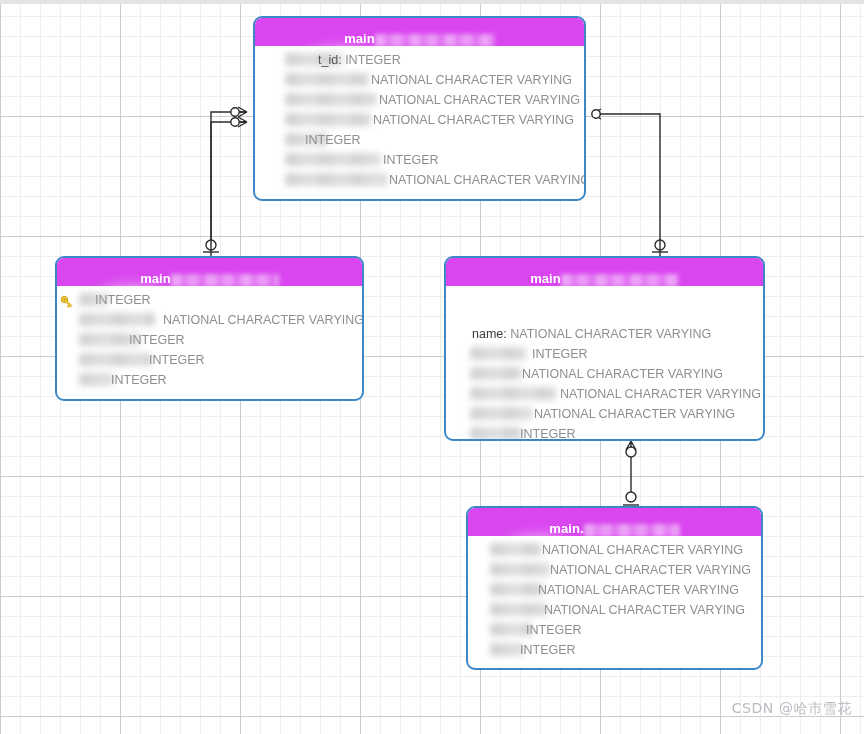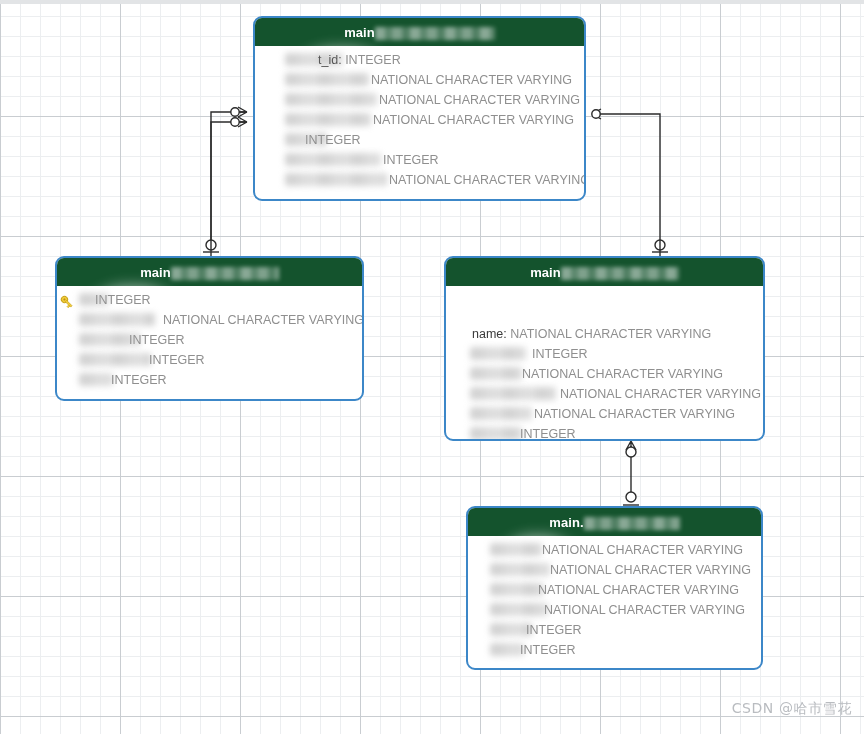--- a/index.html
+++ b/index.html
@@ -25,22 +25,22 @@
   .table{
     position:absolute;
     box-sizing:border-box;
     border:2px solid #3c87c8;
     border-radius:9px;
     background:#ffffff;
     overflow:hidden;
   }
   .thead{
     height:28px;
-    background:#14532d;
-    display:flex;align-items:center;justify-content:center;
+    background:#d946ef;
+    display:flex;align-items:flex-end;justify-content:center;
     position:relative;
   }
   .thead .schema{
     color:#ffffff;font-weight:bold;font-size:13px;letter-spacing:.1px;
   }
   .thead .blurname{
     display:inline-block;
     height:13px;
     margin-left:0px;
     border-radius:1px;

